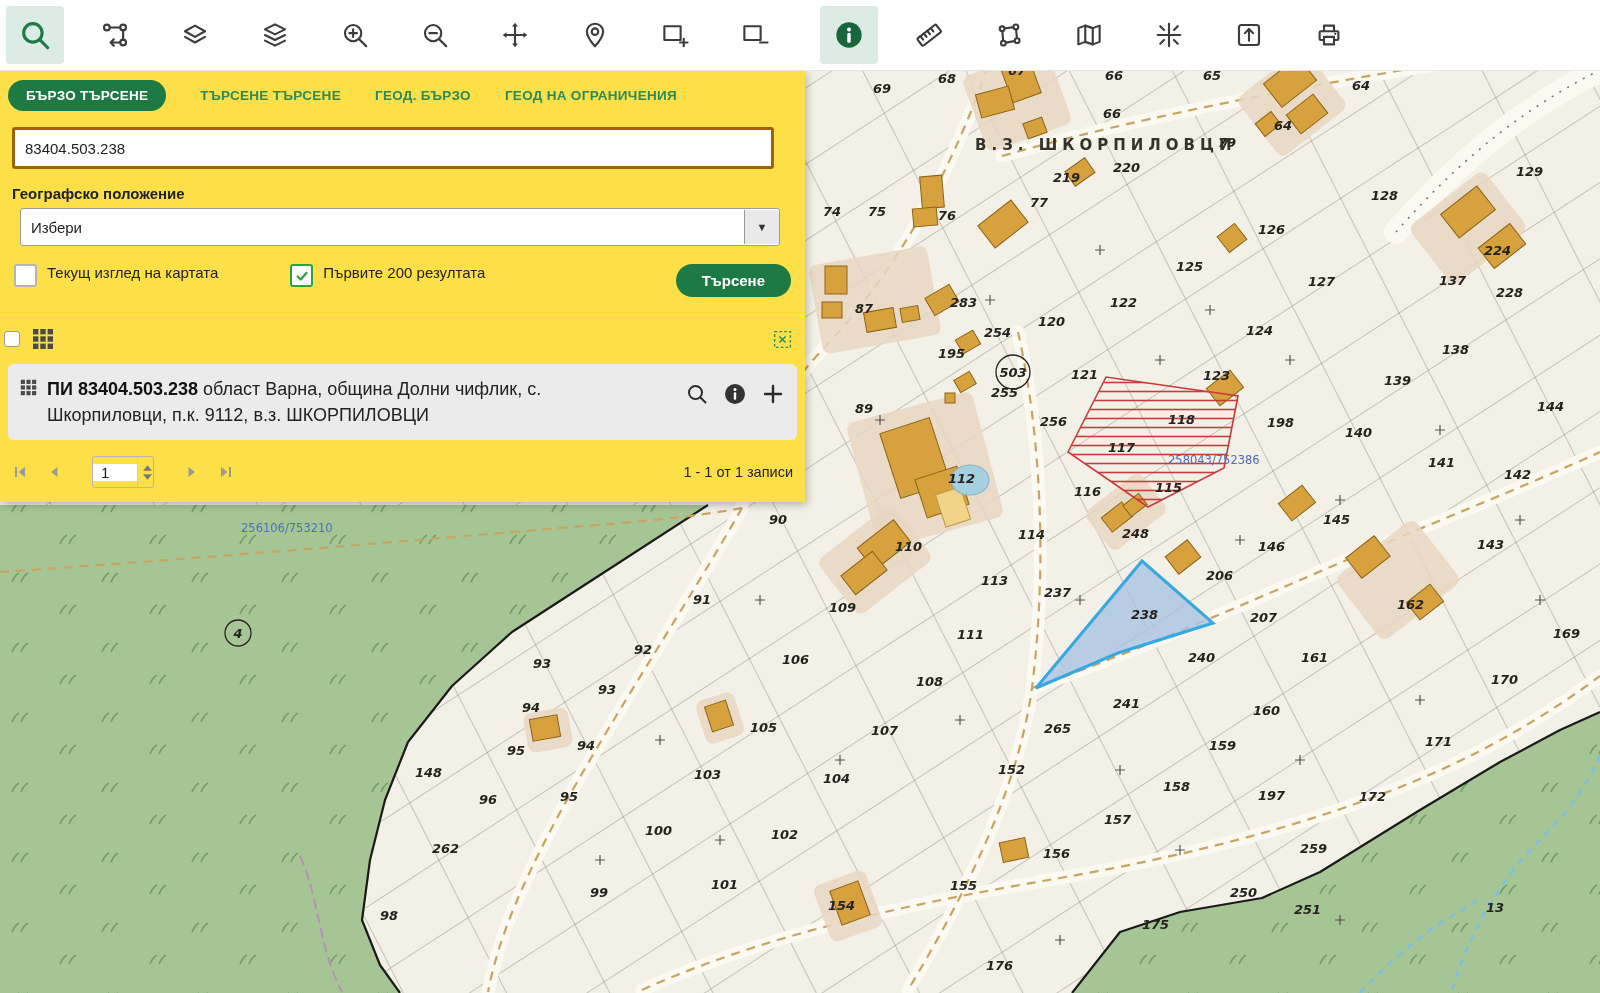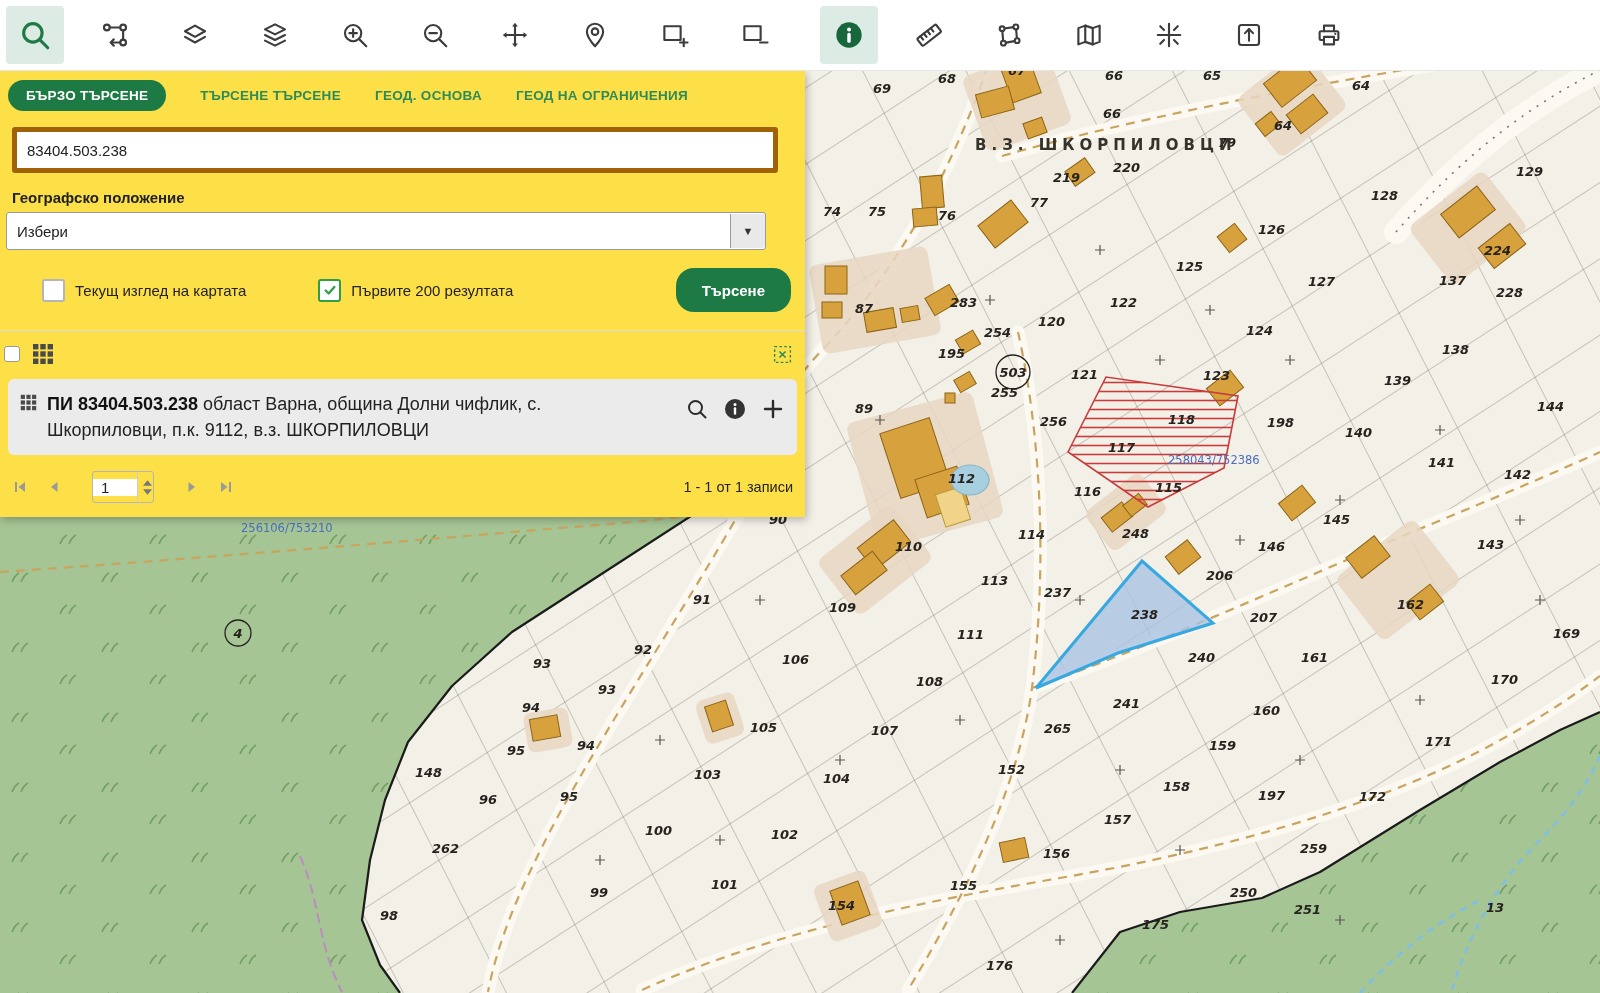--- a/index.html
+++ b/index.html
@@ -33,40 +33,40 @@
   .tbtn svg{stroke:#3c3c3c;fill:none;stroke-width:1.7;stroke-linecap:round;stroke-linejoin:round;}
   .tbtn.green-ic svg{stroke:#1f7a45;stroke-width:2.2;}
 
   
   .panel{position:absolute;top:70px;left:0;width:805px;background:#fde047;z-index:20;
          box-shadow:2px 3px 8px rgba(0,0,0,.25);padding-bottom:4px;}
   .tabs{display:flex;align-items:center;gap:34px;padding:10px 8px 12px 8px;}
   .tab{font-size:13.5px;font-weight:bold;color:#2e8b57;letter-spacing:.3px;cursor:pointer;
        white-space:nowrap;}
   .tab.active{background:#1e7a45;color:#fff;border-radius:16px;padding:8px 18px;}
-  .query{display:block;margin:4px 12px 0 12px;width:736px;height:36px;border:5px solid #a16207;
+  .query{display:block;margin:4px 12px 0 12px;width:736px;height:36px;border:3px solid #a16207;
          border-radius:3px;font:15px "Liberation Sans",sans-serif;padding:0 10px;color:#222;}
   .geo-label{margin:16px 12px 6px 12px;font-size:15px;color:#222;font-weight:bold;}
-  .select{margin:0 6px;width:758px;height:36px;border:1px solid #9a9a9a;border-radius:3px;
+  .select{margin:0 20px;width:758px;height:36px;border:1px solid #9a9a9a;border-radius:3px;
           display:flex;align-items:center;cursor:pointer;background:#fff;}
   .select .val{flex:1;padding:0 10px;font-size:15px;color:#222;}
   .sel-btn{width:34px;height:34px;background:#e9e9e9;border-left:1px solid #9a9a9a;
            display:flex;align-items:center;justify-content:center;font-size:11px;color:#333;
            border-radius:0 3px 3px 0;}
-  .opts-row{display:flex;align-items:center;padding:18px 14px 16px 14px;margin-left:28px;}
+  .opts-row{display:flex;padding:18px 14px 16px 14px;}
   .cb{width:19px;height:19px;border:2px solid #b5b5b5;border-radius:3px;background:#fff;
       display:flex;align-items:center;justify-content:center;cursor:pointer;flex:none;}
   .cb svg{display:none;}
   .cb.on{border-color:#2f9e44;}
   .cb.on svg{display:block;}
   .cb.small{width:14px;height:14px;border-width:1.5px;border-color:#999;}
   .cb-label{font-size:15px;color:#222;margin-left:10px;}
   .opts-row .second{margin-left:72px;}
   .search-btn{margin-left:auto;background:#1e7a45;color:#fff;border:none;border-radius:18px;
-              height:44px;padding:0 26px;font:bold 15px "Liberation Sans",sans-serif;cursor:pointer;}
+              height:33px;padding:0 26px;font:bold 15px "Liberation Sans",sans-serif;cursor:pointer;}
   .divider{height:1px;background:#ddd;margin:2px 0 0 0;}
   .sel-row{display:flex;align-items:center;padding:12px 12px 10px 4px;gap:12px;}
   .sel-row .spacer{flex:1;}
   .result-card{margin:4px 8px;background:#ebebeb;border-radius:6px;display:flex;
                align-items:flex-start;padding:10px 12px;gap:10px;cursor:pointer;}
   .result-text{margin:2px 0;font-size:18px;color:#222;line-height:1.45;width:538px;}
   .result-text b{color:#111;}
   .rc-icons{display:flex;align-items:center;gap:14px;margin-left:auto;margin-top:8px;}
   .rc-icons svg{cursor:pointer;}
   .pager{display:flex;align-items:center;padding:12px 12px 10px 10px;gap:14px;}
@@ -478,21 +478,21 @@
           <circle cx="17" cy="11" r="0.9" fill="#3c3c3c" stroke="none"></circle>
         </svg>
     </button>
   </div>
 </div>
 
 <div class="panel">
   <div class="tabs">
     <div class="tab active"><span>БЪРЗО ТЪРСЕНЕ</span></div>
     <div class="tab"><span>ТЪРСЕНЕ ТЪРСЕНЕ</span></div>
-    <div class="tab"><span>ГЕОД. ОСНОВА</span></div>
+    <div class="tab"><span>ГЕОД. БЪРЗО</span></div>
     <div class="tab"><span>ГЕОД НА ОГРАНИЧЕНИЯ</span></div>
   </div>
 
   <input class="query" value="83404.503.238" style="">
 
   <div class="geo-label">Географско положение</div>
 
   <div class="select">
     <span class="val">Избери</span>
     <span class="sel-btn">▼</span>

